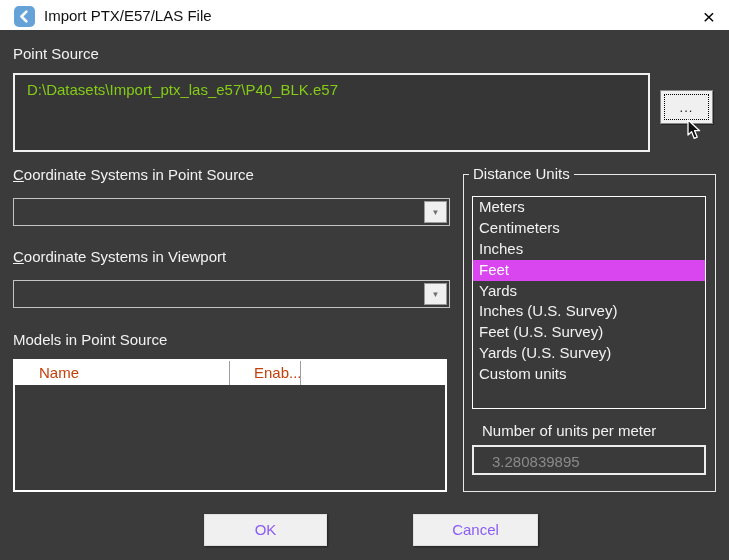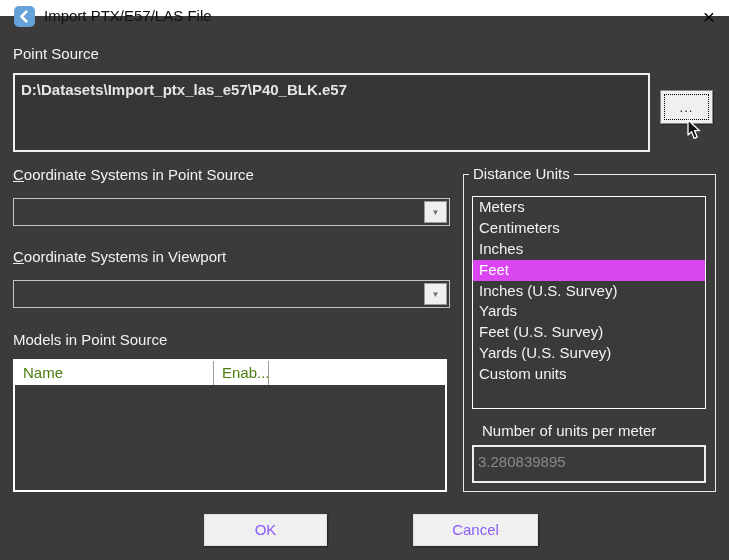--- a/index.html
+++ b/index.html
@@ -3,40 +3,40 @@
 <meta charset="utf-8">
 <style>
   * { margin:0; padding:0; box-sizing:border-box; }
   body { background:#222; font-family:"Liberation Sans", sans-serif; }
   .window {
     position:relative; width:729px; height:560px; margin:0 auto;
     background:#3b3b3b; overflow:hidden;
     font-family:"Liberation Sans", sans-serif;
   }
   
-  .titlebar { position:absolute; left:0; top:0; width:729px; height:16px; background:#ffffff; }
+  .titlebar { position:absolute; left:0; top:0; width:729px; height:30px; background:#ffffff; }
   .app-icon {
     position:absolute; left:14px; top:6px; width:21px; height:21px;
     background:#64a2d8; border-radius:5px; display:flex; align-items:center; justify-content:center;
   }
   .title-text { position:absolute; left:44px; top:7px; font-size:15px; color:#111; white-space:nowrap; }
   .close-btn {
     position:absolute; right:6px; top:4px; width:28px; height:25px;
     display:flex; align-items:center; justify-content:center;
     font-size:21px; font-weight:300; color:#000; cursor:default;
   }
   
   .lbl { position:absolute; color:#f2f2f2; font-size:15px; white-space:nowrap; }
   .accel::first-letter { text-decoration:underline; }
   
   .source-box {
     position:absolute; left:13px; top:73px; width:637px; height:79px;
     background:#363636; border:2px solid #f0f0f0;
   }
-  .source-path { position:absolute; left:6px; top:6px; font-size:15px; color:#e5e5e5; white-space:nowrap;font-weight:bold; }
+  .source-path { position:absolute; left:12px; top:6px; font-size:15px; color:#84cc16; white-space:nowrap; }
   .browse-btn {
     position:absolute; left:660px; top:90px; width:53px; height:34px;
     background:#f0f0f0; border:1px solid #8a8a8a;
     box-shadow:1px 1px 0 rgba(0,0,0,0.35);
   }
   .browse-focus { position:absolute; left:3px; top:3px; right:3px; bottom:3px; border:1px dotted #000; }
   .browse-label {
     position:absolute; left:0; top:0; width:100%; height:100%;
     display:flex; align-items:center; justify-content:center;
     font-size:13px; letter-spacing:1px; color:#222;
@@ -53,45 +53,45 @@
     font-size:8px; color:#6f6f6f;
   }
   .combo1 { top:198px; } .combo2 { top:280px; }
   
   .models-table {
     position:absolute; left:13px; top:359px; width:434px; height:133px;
     background:#3a3a3a; border:2px solid #ffffff;
   }
   .thead { display:flex; height:24px; background:#ffffff; }
   .th {
-    font-size:15px; color:#4d7c0f; line-height:23px; padding-left:8px;
-    border-right:1px solid #9e9e9e; overflow:hidden; white-space:nowrap;
+    font-size:15px; color:#c2410c; line-height:23px; padding-left:8px;
+    border-right:1px solid #9e9e9e; overflow:hidden; white-space:nowrap;margin-left:16px;
   }
   .th-name { width:199px; } .th-enab { width:55px; } .th-fill { flex:1; border-right:none; }
   .tbody { position:absolute; left:0; top:24px; right:0; bottom:0; }
   
   .group {
     position:absolute; left:463px; top:174px; width:253px; height:318px;
     border:1px solid #e8e8e8;
   }
   .group-legend {
     position:absolute; top:-10px; left:5px; padding:0 4px;
     background:#3b3b3b; font-size:15px; color:#f2f2f2; white-space:nowrap;
   }
   .listbox {
     position:absolute; left:8px; top:21px; width:234px; height:213px;
     background:#3a3a3a; border:1px solid #ffffff; overflow:hidden;
   }
   .lb-item { height:20.9px; line-height:20.9px; padding-left:6px; font-size:15px; color:#f2f2f2; white-space:nowrap; }
   .lb-item.selected { color:#ffffff; }
   .units-label { position:absolute; left:18px; top:247px; font-size:15px; color:#f2f2f2; white-space:nowrap; }
   .units-input {
-    position:absolute; left:8px; top:270px; width:234px; height:38px;
+    position:absolute; left:8px; top:270px; width:234px; height:30px;
     background:#3a3a3a; border:2px solid #ededed;
-    font-size:15px; color:#8a8a8a; line-height:29px; padding-left:4px; white-space:nowrap;
+    font-size:15px; color:#8a8a8a; line-height:29px; padding-left:18px; white-space:nowrap;
   }
   
   .btn {
     position:absolute; top:514px; height:32px;
     background:#f0f0f0; border:1px solid #e0e0e0;
     box-shadow:1px 1px 2px rgba(0,0,0,0.45);
     font-size:15px; color:#8b5cf6; text-align:center; line-height:30px;
   }
   .btn-ok { left:204px; width:123px; }
   .btn-cancel { left:413px; width:125px; }
@@ -144,22 +144,22 @@
     <div class="tbody"></div>
   </div>
 
   <div class="group">
     <div class="group-legend">Distance Units</div>
     <div class="listbox">
         <div class="lb-item">Meters</div>
         <div class="lb-item">Centimeters</div>
         <div class="lb-item">Inches</div>
         <div class="lb-item selected" style="background: #d946ef;">Feet</div>
+        <div class="lb-item">Yards</div>
         <div class="lb-item">Inches (U.S. Survey)</div>
-        <div class="lb-item">Yards</div>
         <div class="lb-item">Feet (U.S. Survey)</div>
         <div class="lb-item">Yards (U.S. Survey)</div>
         <div class="lb-item">Custom units</div>
       </div>
     <div class="units-label">Number of units per meter</div>
     <div class="units-input">3.280839895</div>
   </div>
 
   <div class="btn btn-ok">OK</div>
   <div class="btn btn-cancel">Cancel</div>

